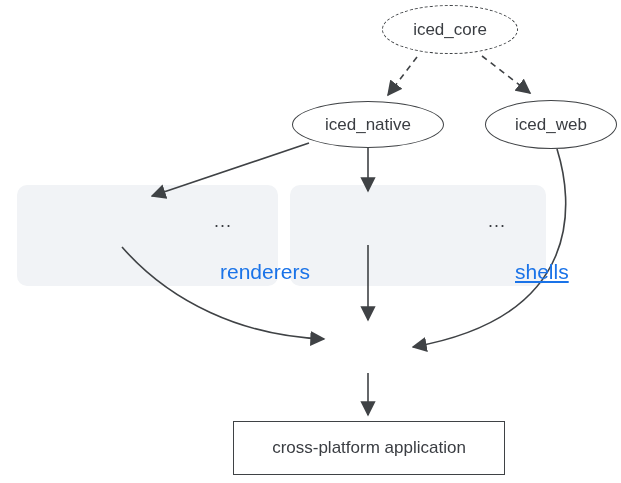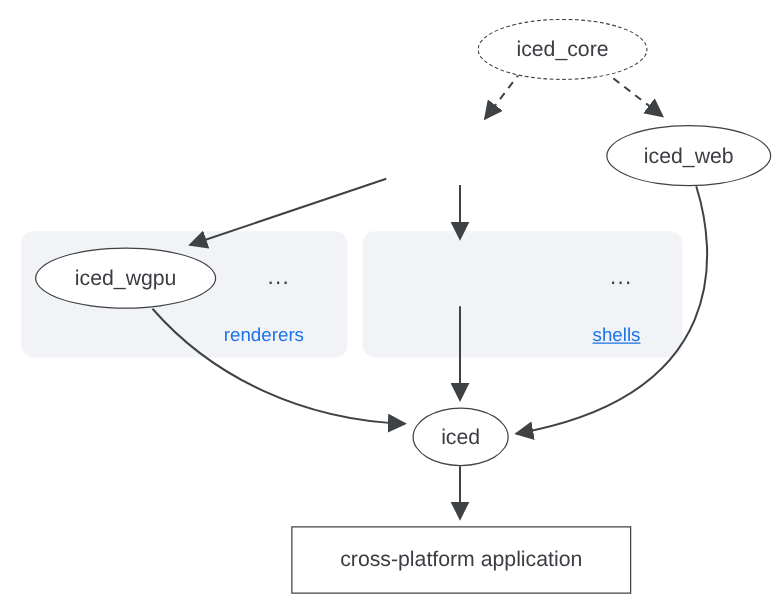--- a/index.html
+++ b/index.html
@@ -23,22 +23,23 @@
     border-radius: 10px;
   }
   .group-ellipsis {
     position: absolute;
     font-size: 18px;
     color: #3a3d42;
     letter-spacing: 1px;
   }
   .group-label {
     position: absolute;
-    font-size: 15px;
+    font-size: 21px;
     color: #1a73e8;
+    margin-left: 41px;
   }
   .node {
     position: absolute;
     display: flex;
     align-items: center;
     justify-content: center;
     background: #ffffff;
     border: 1.6px solid #3f4245;
     font-size: 17px;
     color: #3a3d42;
@@ -73,35 +74,32 @@
       <path d="M 368 373 L 368 415" marker-end="url(#arrow)"></path>
     </g>
   </svg>
 
   <span class="group-ellipsis" style="left:214px; top:211px;">...</span>
   <span class="group-label" style="left:179px; top:260px;">renderers</span>
 
   <span class="group-ellipsis" style="left:488px; top:211px;">...</span>
   <span class="group-label" style="left:474px; top:260px;text-decoration:underline;">shells</span>
 
-  <div class="node ellipse dashed" style="left:382px; top:15px; width:136px; height:49px;">
+  <div class="node ellipse dashed" style="left:382px; top:5px; width:136px; height:49px;">
     <span>iced_core</span>
   </div>
 
+  <div class="node ellipse" style="left:292px; top:101px; width:152px; height:47px;">
+    <span>iced_native</span>
+  </div>
 
   <div class="node ellipse" style="left:485px; top:100px; width:132px; height:49px;">
     <span>iced_web</span>
   </div>
 
-  <div class="node ellipse" style="left:28px; top:198px; width:145px; height:49px;">
-    <span>iced_wgpu</span>
-  </div>
 
 
-  <div class="node ellipse" style="left:330px; top:326px; width:77px; height:47px;">
-    <span>iced</span>
-  </div>
 
   <div class="node rect" style="left:233px; top:421px; width:272px; height:54px;">
     <span>cross-platform application</span>
   </div>
 
 </div>
 
 </body></html>

